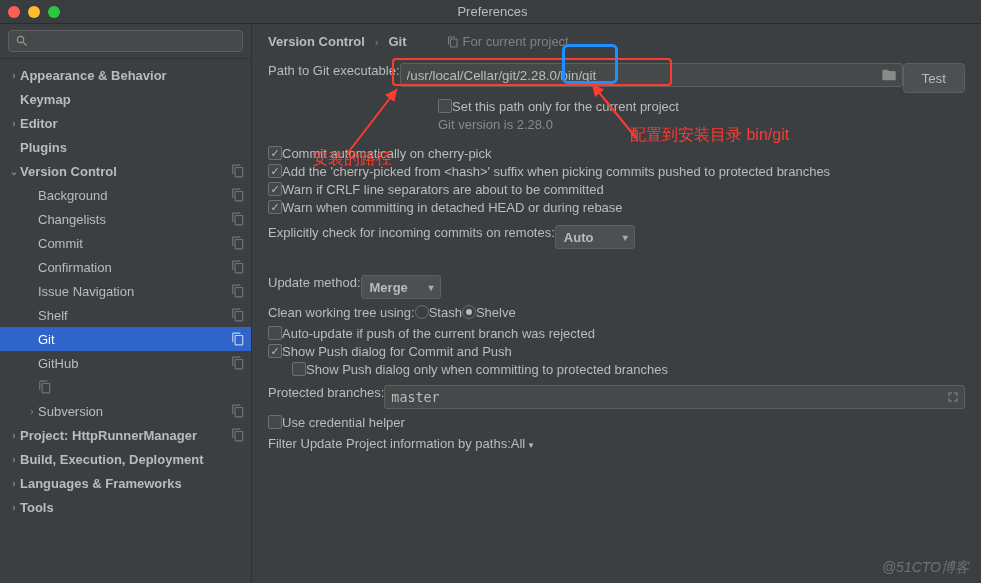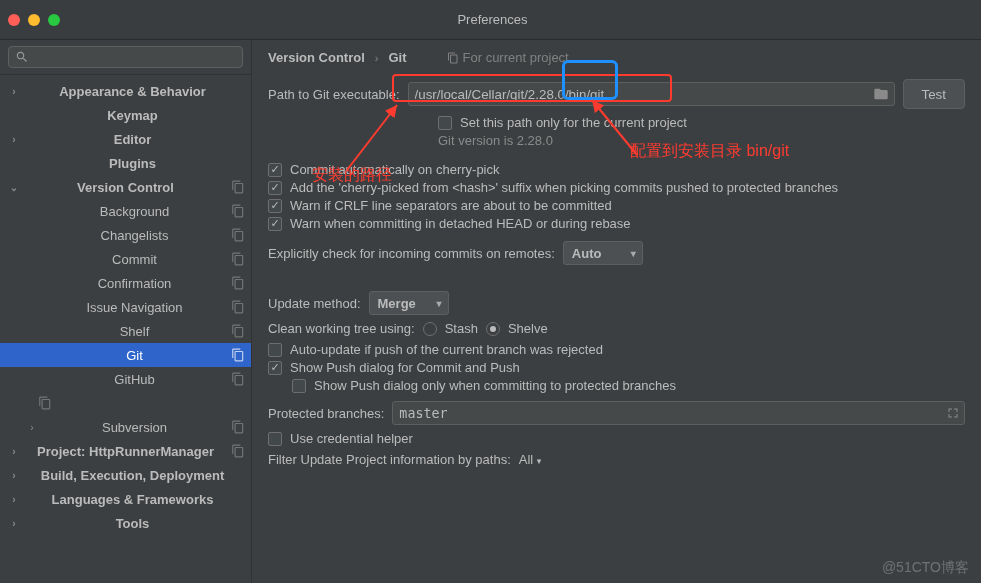--- a/index.html
+++ b/index.html
@@ -1,59 +1,59 @@
 <!DOCTYPE html>
 <html><head>
 <meta charset="utf-8">
 <style>
   * { box-sizing: border-box; margin: 0; padding: 0; font-family: -apple-system, "Helvetica Neue", Arial, sans-serif; }
   body { width: 981px; height: 583px; background: #3c3f41; color: #bbbbbb; font-size: 13px; overflow: hidden; position: relative; }
-  .titlebar { height: 40px; background: #3a3d3f; display: flex; align-items: center; padding: 0 8px; border-bottom: 1px solid #2b2b2b; }
+  .titlebar { height: 24px; background: #3a3d3f; display: flex; align-items: center; padding: 0 8px; border-bottom: 1px solid #2b2b2b; }
   .traffic { display: flex; gap: 8px; }
   .dot { width: 12px; height: 12px; border-radius: 50%; }
   .dot.red { background: #ff5f57; } .dot.yellow { background: #febc2e; } .dot.green { background: #28c840; }
   .wtitle { flex: 1; text-align: center; color: #bbb; font-size: 13px; }
   .content { display: flex; height: 559px; }
   .sidebar { width: 252px; background: #3c3f41; border-right: 1px solid #323232; display: flex; flex-direction: column; }
   .searchrow { padding: 6px 8px; border-bottom: 1px solid #323232; }
   .searchbox { width: 100%; height: 22px; background: #45494a; border: 1px solid #5e6060; border-radius: 4px; display: flex; align-items: center; padding: 0 6px; }
   .searchbox svg { width: 14px; height: 14px; fill: #9a9a9a; }
   .tree { flex: 1; overflow: auto; padding-top: 4px; }
   .node { display: flex; align-items: center; height: 24px; padding: 0 6px 0 8px; cursor: pointer; color: #bbbbbb; }
   .node.bold { font-weight: bold; }
   .node.selected { background: #2f65ca; color: #fff; }
   .arrow { width: 12px; display: inline-flex; justify-content: center; color: #8a8a8a; font-size: 10px; }
   .node.selected .arrow { color: #fff; }
-  .node .label { flex: 1; white-space: nowrap; overflow: hidden; text-overflow: ellipsis; text-align: center; }
+  .node .label { flex: 1; white-space: nowrap; overflow: hidden; text-overflow: ellipsis; }
   .node .copy { width: 14px; height: 14px; opacity: .7; }
   .indent1 { padding-left: 26px; }
   .main { flex: 1; padding: 10px 16px; position: relative; overflow: hidden; }
   .crumbs { display: flex; align-items: center; gap: 10px; margin-bottom: 14px; }
   .crumbs .c { color: #bbbbbb; font-weight: bold; }
   .crumbs .sep { color: #888; font-size: 11px; }
   .crumbs .scope { color: #808080; display: flex; align-items: center; gap: 4px; text-align: center; }
-  .row { display: flex; align-items: center; margin: 6px 0; gap: 8px; }
+  .row { display: flex; align-items: flex-start; margin: 6px 0; gap: 0; }
   .row.tight { margin: 3px 0; }
   .label-s { color: #bbbbbb; }
   .input { background: #45494a; border: 1px solid #5e6060; color: #bbbbbb; height: 24px; padding: 4px 6px; border-radius: 3px; }
   .path-input { flex: 1; position: relative; }
   .btn { background: #4c5052; border: 1px solid #5e6060; color: #bbbbbb; height: 30px; padding: 1px 18px; border-radius: 4px; cursor: pointer; }
   .folder-ic { position: absolute; right: 6px; top: 4px; }
   .cb { width: 14px; height: 14px; border: 1px solid #6e6e6e; border-radius: 2px; display: inline-flex; align-items: center; justify-content: center; background: #43494a; cursor: pointer; flex-shrink: 0; }
   .cb.checked::after { content: "✓"; color: #bbbbbb; font-size: 11px; line-height: 1; }
   .radio { width: 14px; height: 14px; border: 1px solid #6e6e6e; border-radius: 50%; display: inline-flex; align-items: center; justify-content: center; cursor: pointer; }
   .radio.on::after { content: ""; width: 6px; height: 6px; background: #bbbbbb; border-radius: 50%; }
   .select { background: #4c5052; border: 1px solid #5e6060; color: #bbbbbb; height: 24px; padding: 0 22px 0 8px; border-radius: 3px; position: relative; display: inline-flex; align-items: center; min-width: 80px; cursor: pointer; font-weight: bold; }
   .select::after { content: "▾"; position: absolute; right: 6px; color: #aaa; font-size: 10px; }
   .muted { color: #8a8a8a; }
   .inset { padding-left: 24px; }
   .annot { position: absolute; color: #ff3b30; font-size: 16px; font-family: "PingFang SC","Microsoft YaHei",sans-serif; pointer-events: none; }
   .redbox { position: absolute; border: 2px solid #ff3b30; border-radius: 4px; pointer-events: none; }
   .bluebox { position: absolute; border: 3px solid #1e90ff; border-radius: 6px; pointer-events: none; }
-  .watermark { position: absolute; right: 12px; bottom: 6px; color: #ffffff; opacity: .25; font-size: 14px; }
+  .watermark { position: absolute; right: 12px; bottom: 6px; color: #ffffff; opacity: .25; font-size: 14px; font-style: italic; }
   svg.arrow-red { position:absolute; pointer-events:none; }
 </style>
 </head>
 <body>
 
 <div class="titlebar">
   <div class="traffic">
     <div class="dot red"></div>
     <div class="dot yellow"></div>
     <div class="dot green"></div>

